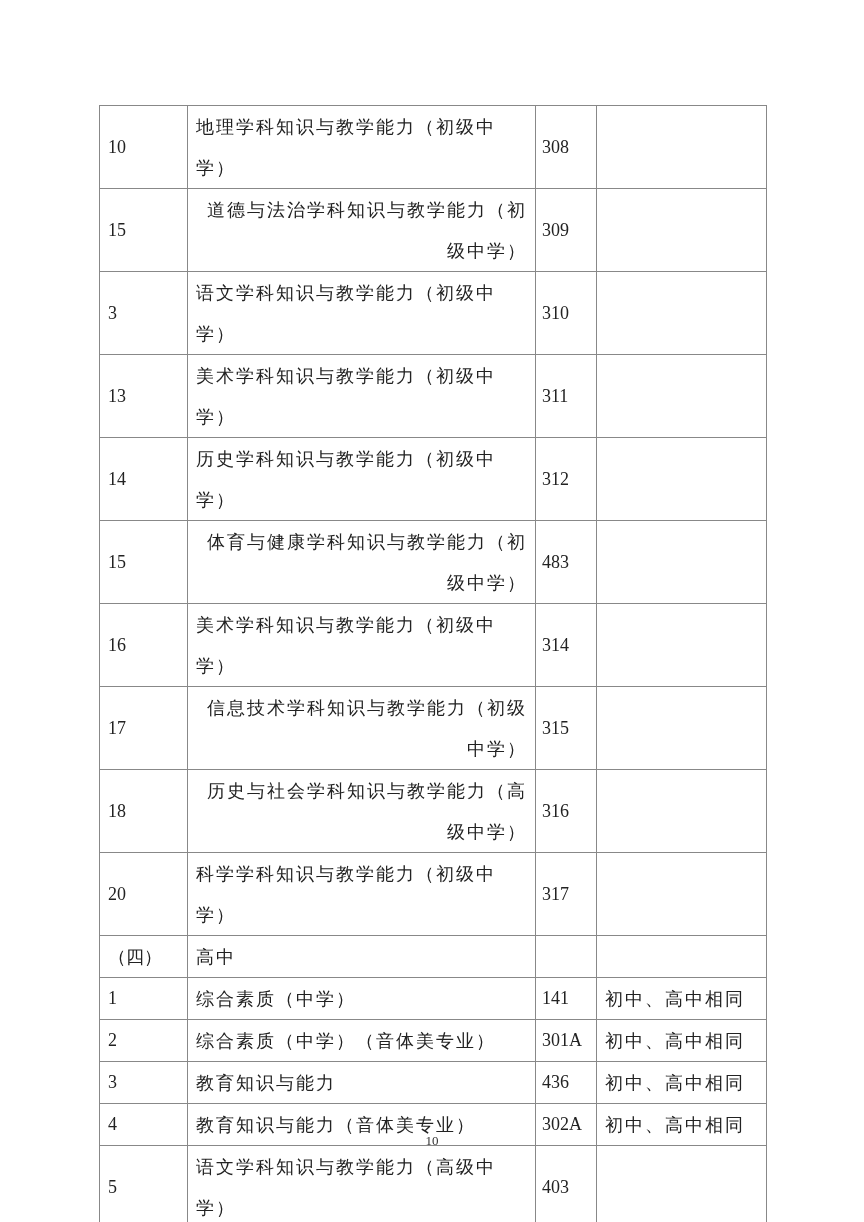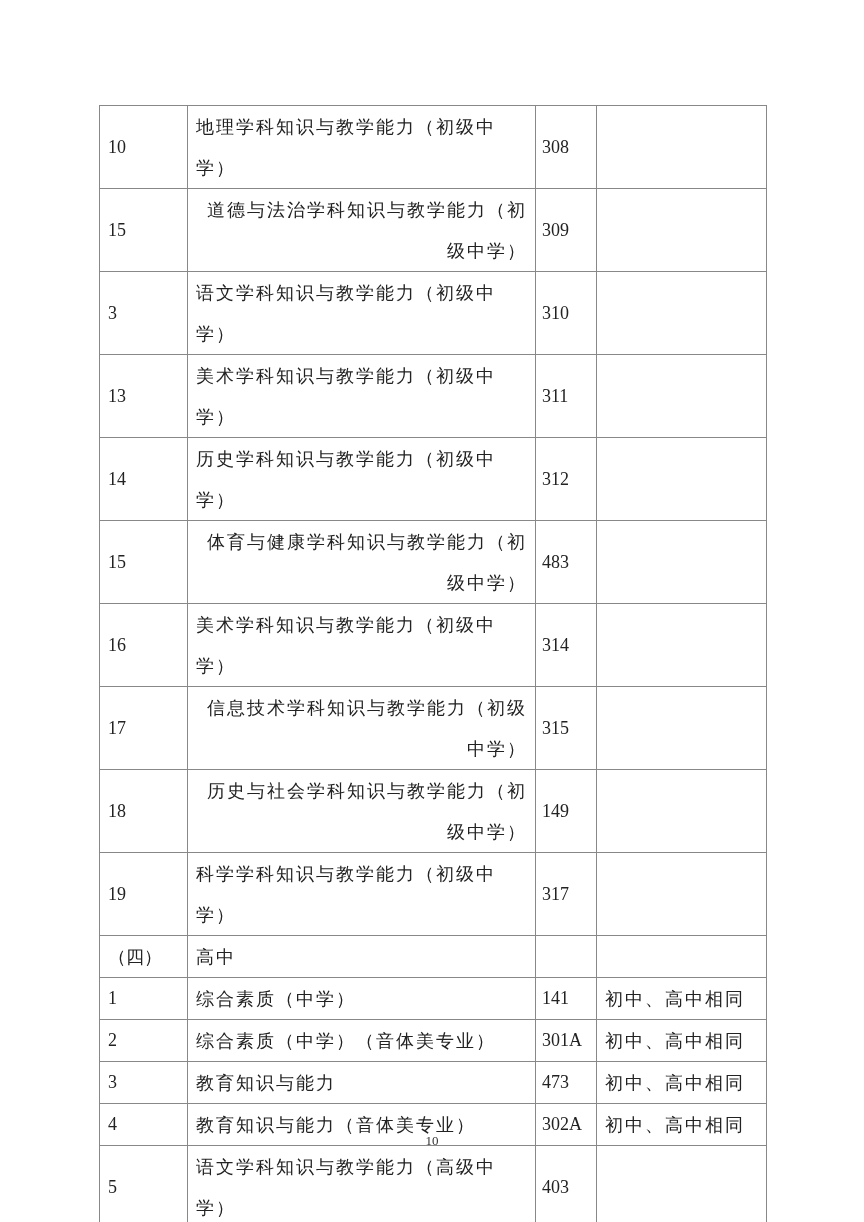--- a/index.html
+++ b/index.html
@@ -72,26 +72,26 @@
         <td class="note"></td>
       </tr>
       <tr class="double">
         <td class="num">17</td>
         <td class="name">信息技术学科知识与教学能力（初级中学）</td>
         <td class="code">315</td>
         <td class="note"></td>
       </tr>
       <tr class="double">
         <td class="num">18</td>
-        <td class="name">历史与社会学科知识与教学能力（初级中学）</td>
-        <td class="code">149</td>
+        <td class="name">历史与社会学科知识与教学能力（高级中学）</td>
+        <td class="code">316</td>
         <td class="note"></td>
       </tr>
       <tr class="single">
-        <td class="num">19</td>
+        <td class="num">20</td>
         <td class="name">科学学科知识与教学能力（初级中学）</td>
         <td class="code">317</td>
         <td class="note"></td>
       </tr>
       <tr class="single">
         <td class="num">（四）</td>
         <td class="name">高中</td>
         <td class="code"></td>
         <td class="note"></td>
       </tr>
@@ -103,21 +103,21 @@
       </tr>
       <tr class="single">
         <td class="num">2</td>
         <td class="name">综合素质（中学）（音体美专业）</td>
         <td class="code">301A</td>
         <td class="note">初中、高中相同</td>
       </tr>
       <tr class="single">
         <td class="num">3</td>
         <td class="name">教育知识与能力</td>
-        <td class="code">473</td>
+        <td class="code">436</td>
         <td class="note">初中、高中相同</td>
       </tr>
       <tr class="single">
         <td class="num">4</td>
         <td class="name">教育知识与能力（音体美专业）</td>
         <td class="code">302A</td>
         <td class="note">初中、高中相同</td>
       </tr>
       <tr class="single">
         <td class="num">5</td>

